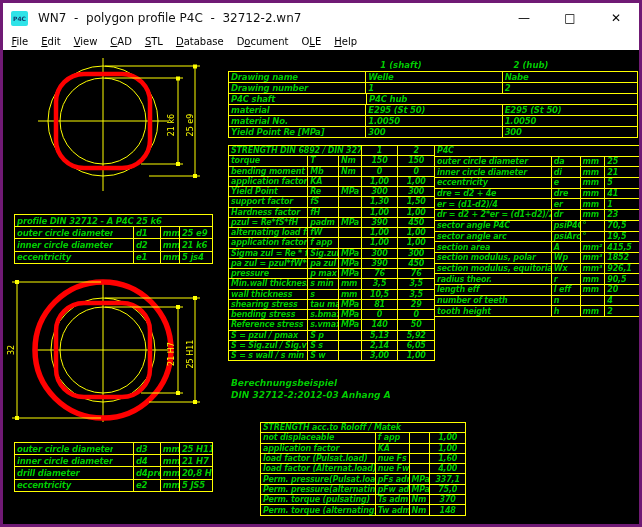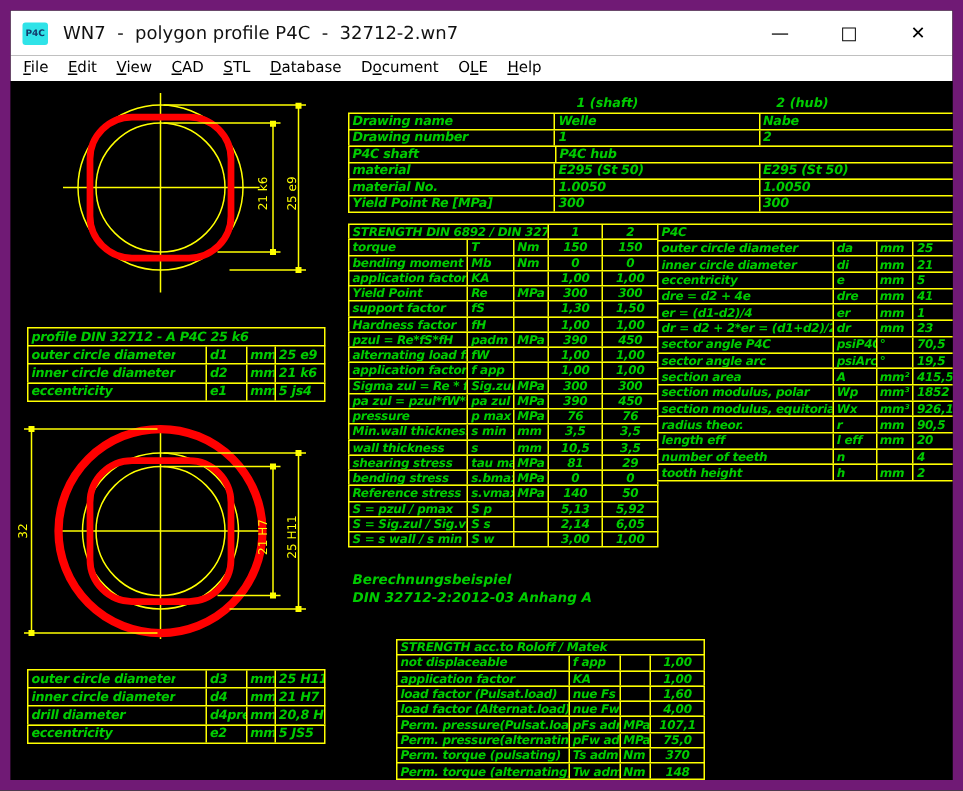--- a/index.html
+++ b/index.html
@@ -1,18 +1,18 @@
 <!DOCTYPE html>
 <html><head>
 <meta charset="utf-8">
 <style>
   html,body{margin:0;padding:0;background:#777;}
   .window{
     position:relative;width:642px;height:527px;box-sizing:border-box;
-    background:#000;border:7px solid #701a75;overflow:hidden;
+    background:#000;border:3px solid #701a75;overflow:hidden;
     font-family:"DejaVu Sans",sans-serif;
   }
   
   .titlebar{height:30px;background:#ffffff;display:flex;align-items:center;padding-left:8px;}
   .title-icon{width:17px;height:15px;background:#2fe3e8;border-radius:2px;
     color:#123a6b;font-size:6px;font-weight:bold;display:flex;align-items:center;justify-content:center;flex:none;}
   .title-text{margin-left:10px;font-size:12px;color:#111;white-space:pre;}
   .controls{margin-left:auto;display:flex;height:100%;}
   .ctrl{width:46px;display:flex;align-items:center;justify-content:center;font-size:12px;color:#000;cursor:default;}
   
@@ -462,21 +462,21 @@
           <div class="row">
             <div class="cell c0">load factor (Alternat.load)</div>
             <div class="cell c1">nue Fw</div>
             <div class="cell c2"></div>
             <div class="cell c3">4,00</div>
           </div>
           <div class="row">
             <div class="cell c0">Perm. pressure(Pulsat.load)</div>
             <div class="cell c1">pFs adm</div>
             <div class="cell c2">MPa</div>
-            <div class="cell c3">107,1</div>
+            <div class="cell c3">337,1</div>
           </div>
           <div class="row">
             <div class="cell c0">Perm. pressure(alternating)</div>
             <div class="cell c1">pFw adm</div>
             <div class="cell c2">MPa</div>
             <div class="cell c3">75,0</div>
           </div>
           <div class="row">
             <div class="cell c0">Perm. torque (pulsating)</div>
             <div class="cell c1">Ts adm</div>

